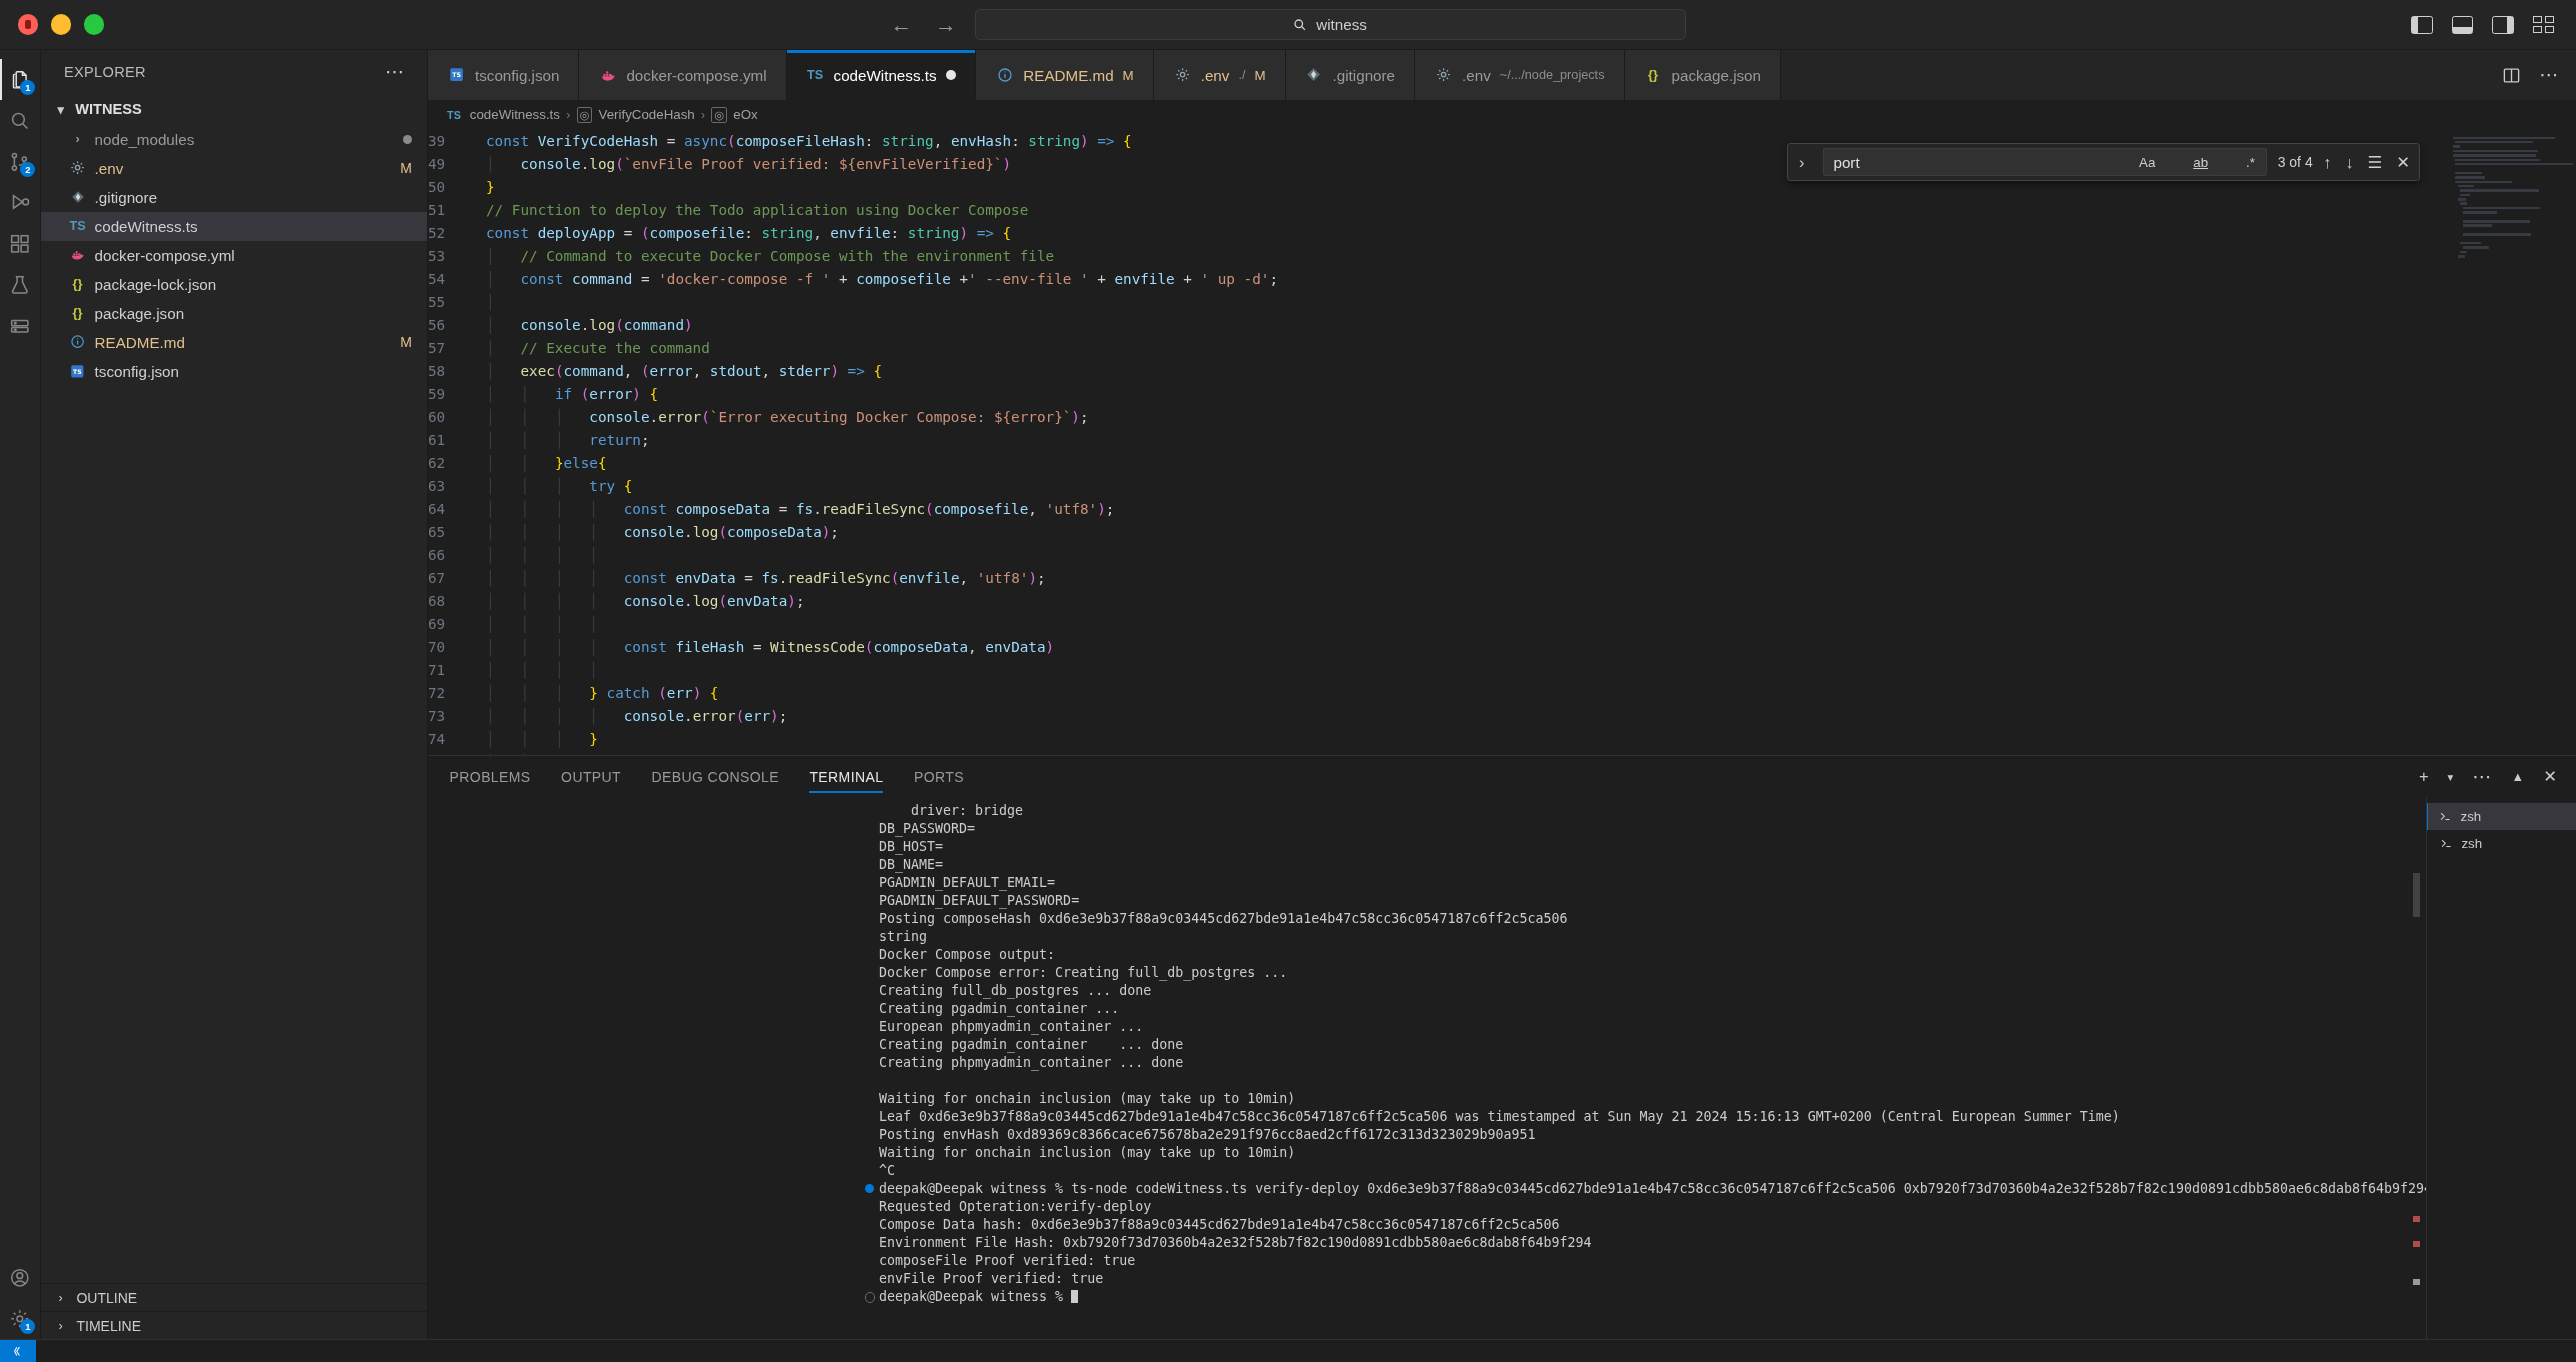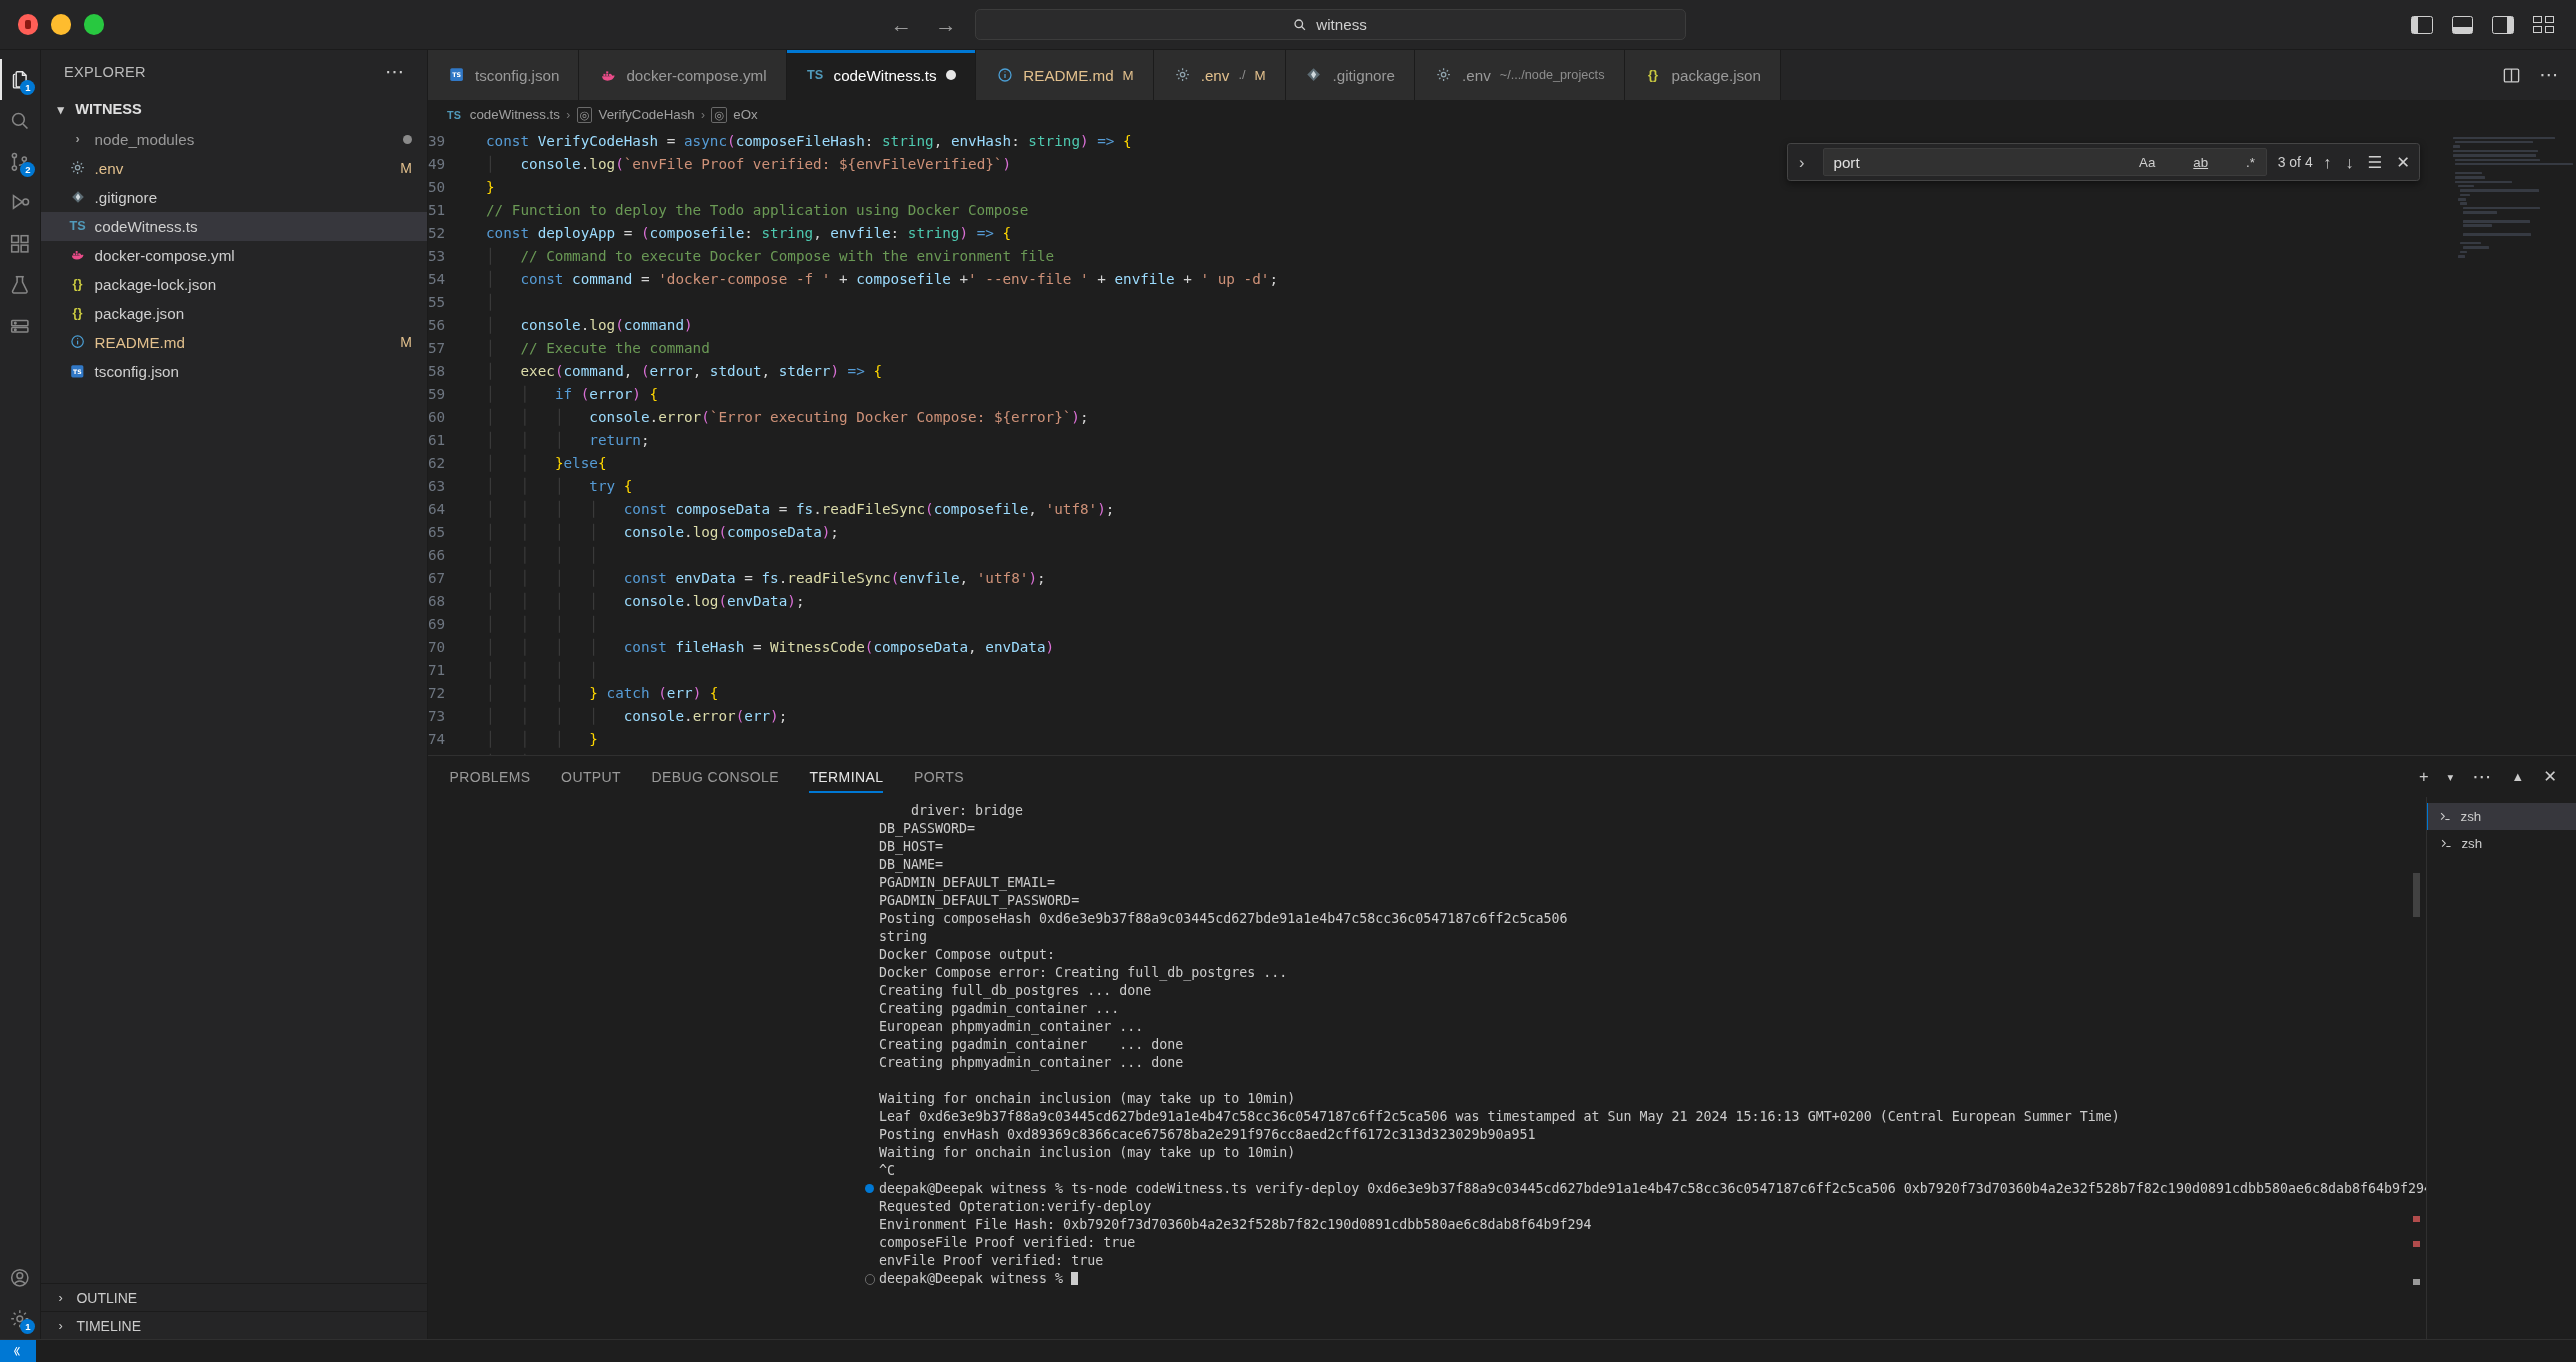--- a/index.html
+++ b/index.html
@@ -618,20 +618,21 @@
               <div class="tline">Creating pgadmin_container    ... done</div>
               <div class="tline">Creating phpmyadmin_container ... done</div>
               <div class="tline"></div>
               <div class="tline">Waiting for onchain inclusion (may take up to 10min)</div>
               <div class="tline">Leaf 0xd6e3e9b37f88a9c03445cd627bde91a1e4b47c58cc36c0547187c6ff2c5ca506 was timestamped at Sun May 21 2024 15:16:13 GMT+0200 (Central European Summer Time)</div>
               <div class="tline">Posting envHash 0xd89369c8366cace675678ba2e291f976cc8aed2cff6172c313d323029b90a951</div>
               <div class="tline">Waiting for onchain inclusion (may take up to 10min)</div>
               <div class="tline">^C</div>
               <div class="tline hasmark">deepak@Deepak witness % ts-node codeWitness.ts verify-deploy 0xd6e3e9b37f88a9c03445cd627bde91a1e4b47c58cc36c0547187c6ff2c5ca506 0xb7920f73d70360b4a2e32f528b7f82c190d0891cdbb580ae6c8dab8f64b9f294</div>
               <div class="tline">Requested Opteration:verify-deploy</div>
+              <div class="tline">Compose Data hash: 0xd6e3e9b37f88a9c03445cd627bde91a1e4b47c58cc36c0547187c6ff2c5ca506</div>
               <div class="tline">Environment File Hash: 0xb7920f73d70360b4a2e32f528b7f82c190d0891cdbb580ae6c8dab8f64b9f294</div>
               <div class="tline">composeFile Proof verified: true</div>
               <div class="tline">envFile Proof verified: true</div>
               <div class="tline hasmark-o">deepak@Deepak witness % <span class="cursorblk"></span></div>
             </div>
           <div class="termtabs">
             <div class="ttab active">
               <span>
                 <svg viewBox="0 0 24 24" width="12.7" height="12.7" fill="none" stroke="#cccccc" stroke-width="2">
                     <path d="M4 6l6 6-6 6"></path>

